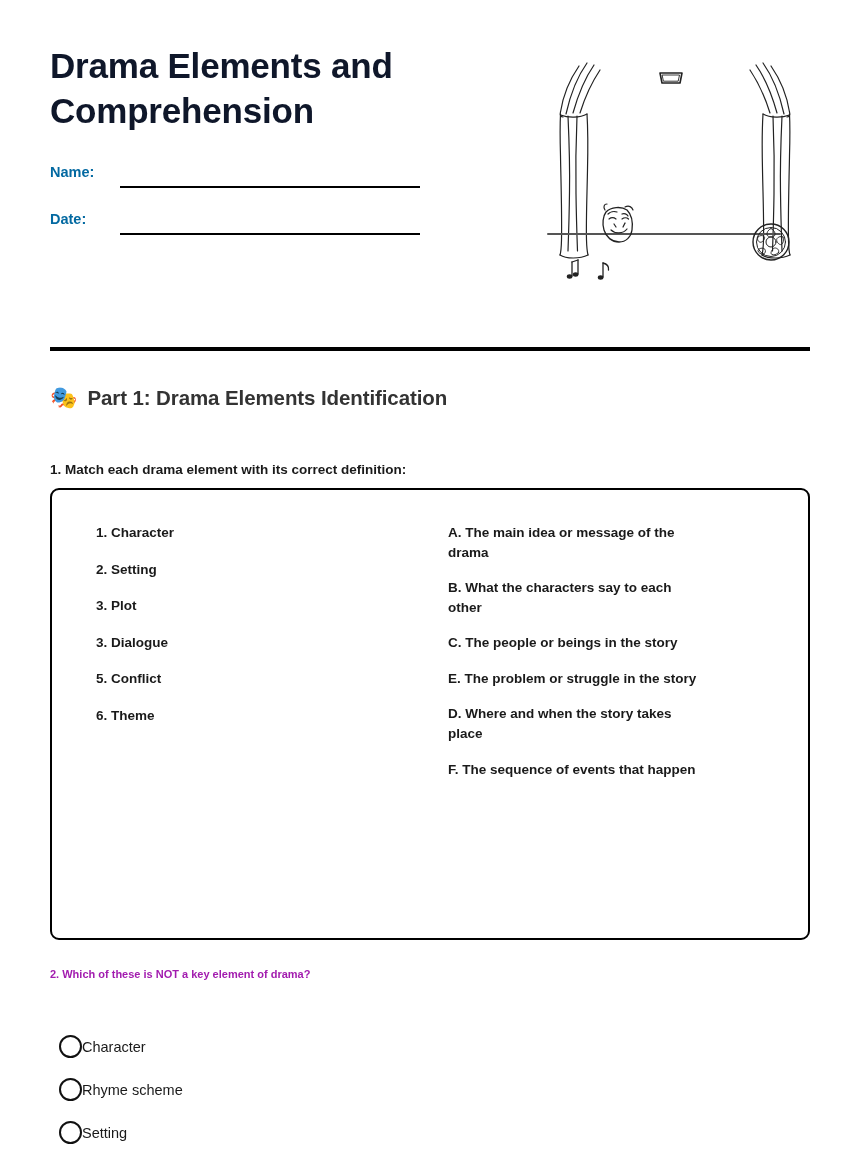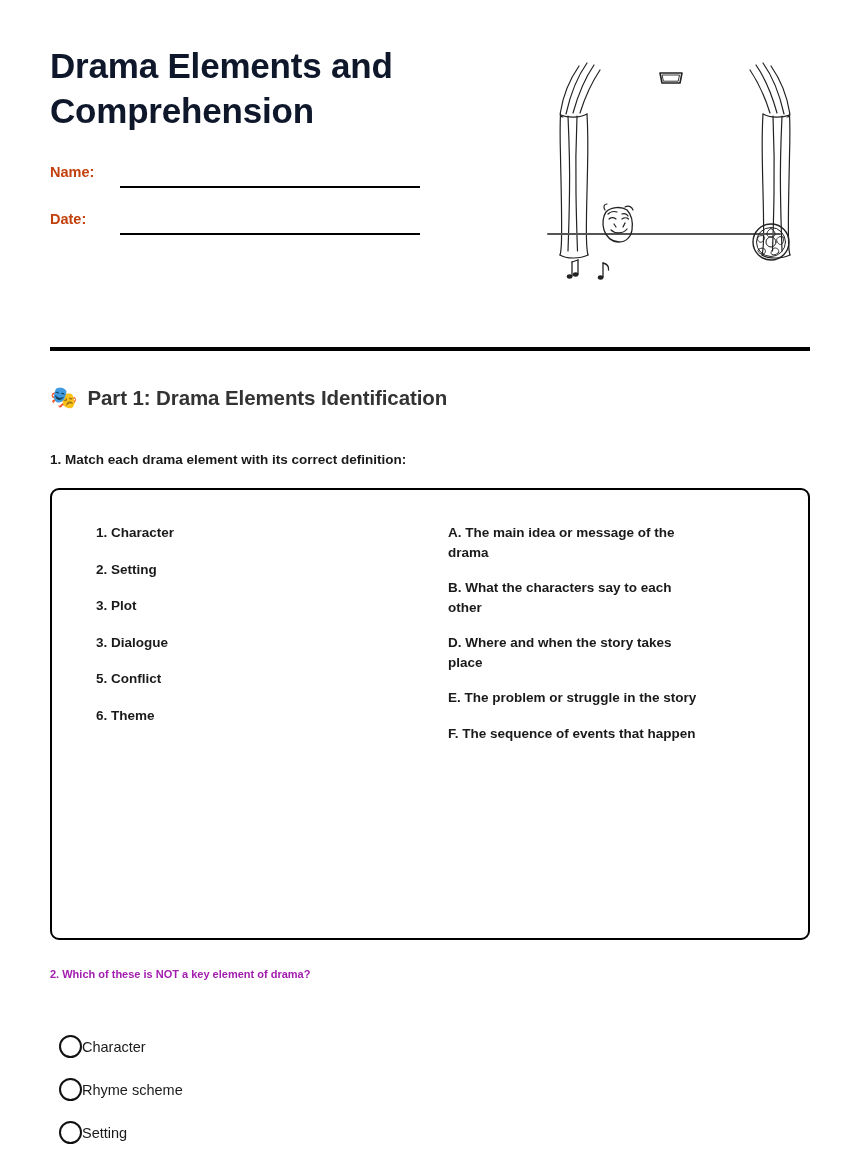--- a/index.html
+++ b/index.html
@@ -40,21 +40,21 @@
     height: 26px;
   }
   .field-row.name { top: 120px; }
   .field-row.date { top: 167px; }
   .field-label {
     position: absolute;
     left: 0;
     top: 0;
     font-size: 14.5px;
     font-weight: bold;
-    color: #c2410c;
+    color: #0369a1;
   }
   .field-line {
     position: absolute;
     left: 70px;
     top: 22px;
     width: 300px;
     height: 0;
     border-bottom: 2px solid #000000;
   }
 
@@ -93,21 +93,21 @@
     font-size: 20.5px;
     font-weight: bold;
     color: #333333;
     letter-spacing: -0.1px;
   }
 
   
   .q1-prompt {
     position: absolute;
     left: 50px;
-    top: 452px;
+    top: 462px;
     font-size: 13.5px;
     font-weight: bold;
     color: #1a1a1a;
     text-align: right;
   }
 
   .match-box {
     position: absolute;
     left: 50px;
     top: 488px;
@@ -288,22 +288,23 @@
         <div class="match-item">1. Character</div>
         <div class="match-item">2. Setting</div>
         <div class="match-item">3. Plot</div>
         <div class="match-item">3. Dialogue</div>
         <div class="match-item">5. Conflict</div>
         <div class="match-item">6. Theme</div>
       </div>
       <div class="match-col right">
         <div class="match-item">A. The main idea or message of the drama</div>
         <div class="match-item">B. What the characters say to each other</div>
+        <div class="match-item">C. The people or beings in the story</div>
+        <div class="match-item">E. The problem or struggle in the story</div>
         <div class="match-item">D. Where and when the story takes place</div>
-        <div class="match-item">E. The problem or struggle in the story</div>
         <div class="match-item">F. The sequence of events that happen</div>
       </div>
     </div>
   </div>
 
   <div class="q2-prompt">2. Which of these is NOT a key element of drama?</div>
 
   <div class="choices">
     <div class="choice">
       <span class="radio"></span>

